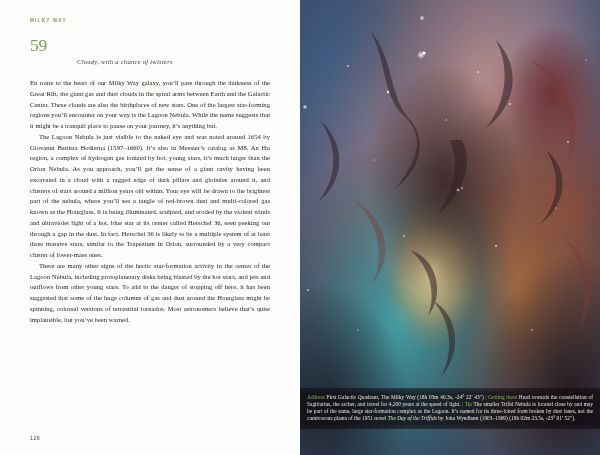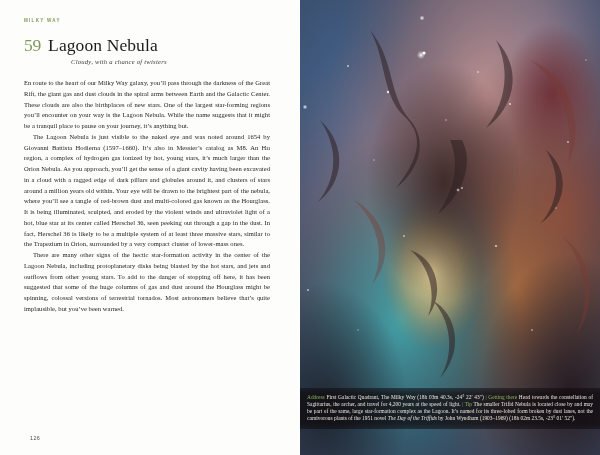--- a/index.html
+++ b/index.html
@@ -1,21 +1,21 @@
 <!DOCTYPE html>
 <html><head>
 <meta charset="utf-8">
 <style>
   html,body{margin:0;padding:0;background:#888;}
   body{width:600px;height:455px;overflow:hidden;font-family:"Liberation Serif",serif;}
   .spread{position:relative;width:600px;height:455px;background:#ffffff;display:flex;}
 
   
   .page-left{position:relative;width:300px;height:455px;background:#fdfdfb;
-    box-sizing:border-box;padding:18px 30px 0 24px;}
+    box-sizing:border-box;padding:18px 30px 0 30px;}
   .running-head{font-variant:small-caps;font-size:4.6px;letter-spacing:1.25px;
     color:#7d9a5c;text-transform:uppercase;font-family:"Liberation Sans",sans-serif;
     font-weight:700;margin-bottom:14px;}
   .title-row{display:flex;align-items:baseline;gap:7px;}
   .chap-num{font-size:17.5px;color:#7d9a5c;font-family:"Liberation Serif",serif;
     line-height:1;letter-spacing:-0.2px;}
   .chap-title{font-size:17.5px;color:#1c1c1a;line-height:1;letter-spacing:0.1px;}
   .subtitle{font-style:italic;font-size:6.6px;color:#3a3a36;margin:3.5px 0 0 47px;
     letter-spacing:0.25px;}
 
@@ -45,21 +45,20 @@
 <body>
 
 <div class="spread">
 
   <div class="page-left">
 
     <div class="running-head">Milky Way</div>
 
     <div class="title-row">
       <span class="chap-num">59</span>
-      <span class="chap-title">Lagoon Nebula</span>
     </div>
     <div class="subtitle">Cloudy, with a chance of twisters</div>
 
     <div class="body-copy">
       <p>En route to the heart of our Milky Way galaxy, you’ll pass through the darkness of the Great Rift, the giant gas and dust clouds in the spiral arms between Earth and the Galactic Center. These clouds are also the birthplaces of new stars. One of the largest star-forming regions you’ll encounter on your way is the Lagoon Nebula. While the name suggests that it might be a tranquil place to pause on your journey, it’s anything but.</p>
       <p>The Lagoon Nebula is just visible to the naked eye and was noted around 1654 by Giovanni Battista Hodierna (1597–1660). It’s also in Messier’s catalog as M8. An Hıı region, a complex of hydrogen gas ionized by hot, young stars, it’s much larger than the Orion Nebula. As you approach, you’ll get the sense of a giant cavity having been excavated in a cloud with a ragged edge of dark pillars and globules around it, and clusters of stars around a million years old within. Your eye will be drawn to the brightest part of the nebula, where you’ll see a tangle of red-brown dust and multi-colored gas known as the Hourglass. It is being illuminated, sculpted, and eroded by the violent winds and ultraviolet light of a hot, blue star at its center called Herschel 36, seen peeking out through a gap in the dust. In fact, Herschel 36 is likely to be a multiple system of at least three massive stars, similar to the Trapezium in Orion, surrounded by a very compact cluster of lower-mass ones.</p>
       <p>There are many other signs of the hectic star-formation activity in the center of the Lagoon Nebula, including protoplanetary disks being blasted by the hot stars, and jets and outflows from other young stars. To add to the danger of stopping off here, it has been suggested that some of the huge columns of gas and dust around the Hourglass might be spinning, colossal versions of terrestrial tornados. Most astronomers believe that’s quite implausible, but you’ve been warned.</p>
     </div>
 
     <div class="folio">126</div>

